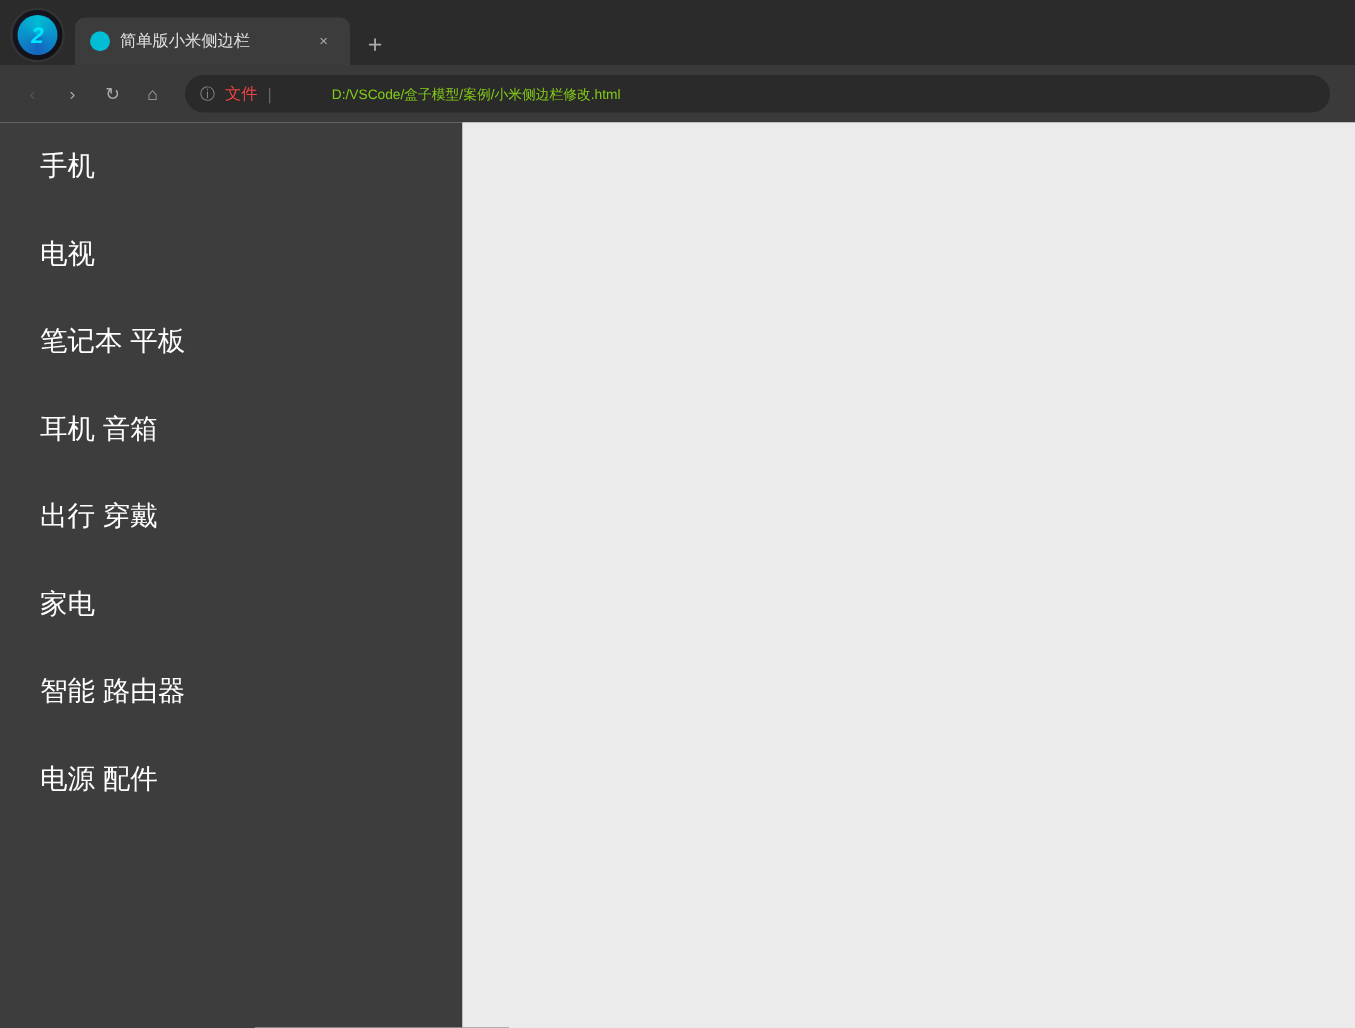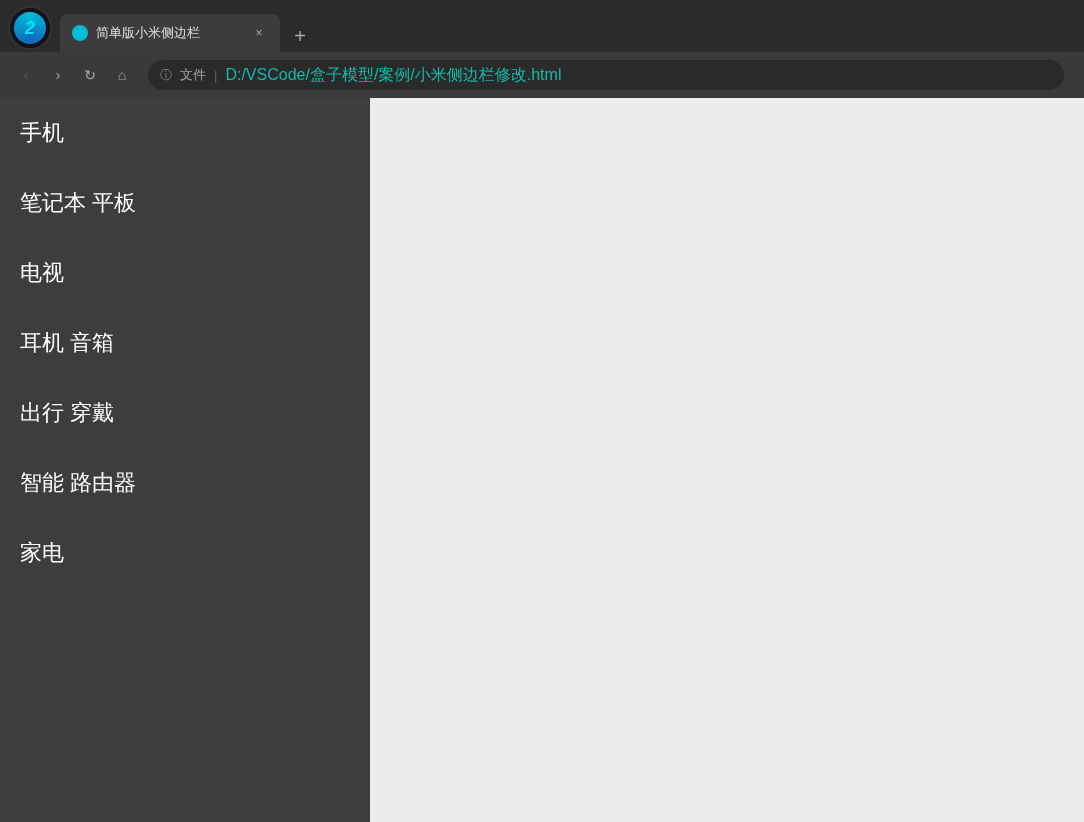--- a/index.html
+++ b/index.html
@@ -118,26 +118,27 @@
     }
     .address-icon {
       color: #888;
       font-size: 12px;
     }
     .address-separator {
       color: #666;
       font-size: 13px;
     }
     .address-text {
-      color: #14b8a6;
-      font-size: 16px;
+      color: #84cc16;
+      font-size: 11px;
       white-space: nowrap;
+      margin-left: 40px;
     }
     .address-label {
-      color: #a3a3a3;
+      color: #ef4444;
       font-size: 13px;
     }
 
     
     .content-area {
       flex: 1;
       background: #e8e8e8;
       display: flex;
       position: relative;
     }
@@ -146,21 +147,21 @@
     .sidebar {
       width: 370px;
       background: #3d3d3d;
       height: 100%;
       padding: 0;
     }
     .sidebar-item {
       height: 70px;
       display: flex;
       align-items: center;
-      padding: 0 20px;
+      padding: 0 32px;
       cursor: pointer;
       border-bottom: none;
     }
     .sidebar-item-text {
       color: #ffffff;
       font-size: 22px;
       font-weight: 400;
     }
 
     
@@ -199,35 +200,38 @@
     </div>
   </div>
 
   <div class="content-area">
 
     <div class="sidebar" id="sidebar-container">
     <div class="sidebar-item">
           <span class="sidebar-item-text">手机</span>
         </div>
         <div class="sidebar-item">
+          <span class="sidebar-item-text">电视</span>
+        </div>
+        <div class="sidebar-item">
           <span class="sidebar-item-text">笔记本 平板</span>
         </div>
         <div class="sidebar-item">
-          <span class="sidebar-item-text">电视</span>
-        </div>
-        <div class="sidebar-item">
           <span class="sidebar-item-text">耳机 音箱</span>
         </div>
         <div class="sidebar-item">
           <span class="sidebar-item-text">出行 穿戴</span>
         </div>
         <div class="sidebar-item">
+          <span class="sidebar-item-text">家电</span>
+        </div>
+        <div class="sidebar-item">
           <span class="sidebar-item-text">智能 路由器</span>
         </div>
         <div class="sidebar-item">
-          <span class="sidebar-item-text">家电</span>
+          <span class="sidebar-item-text">电源 配件</span>
         </div>
       </div>
 
     <div class="main-content"></div>
 
   </div>
 </div>
 
 </body></html>

